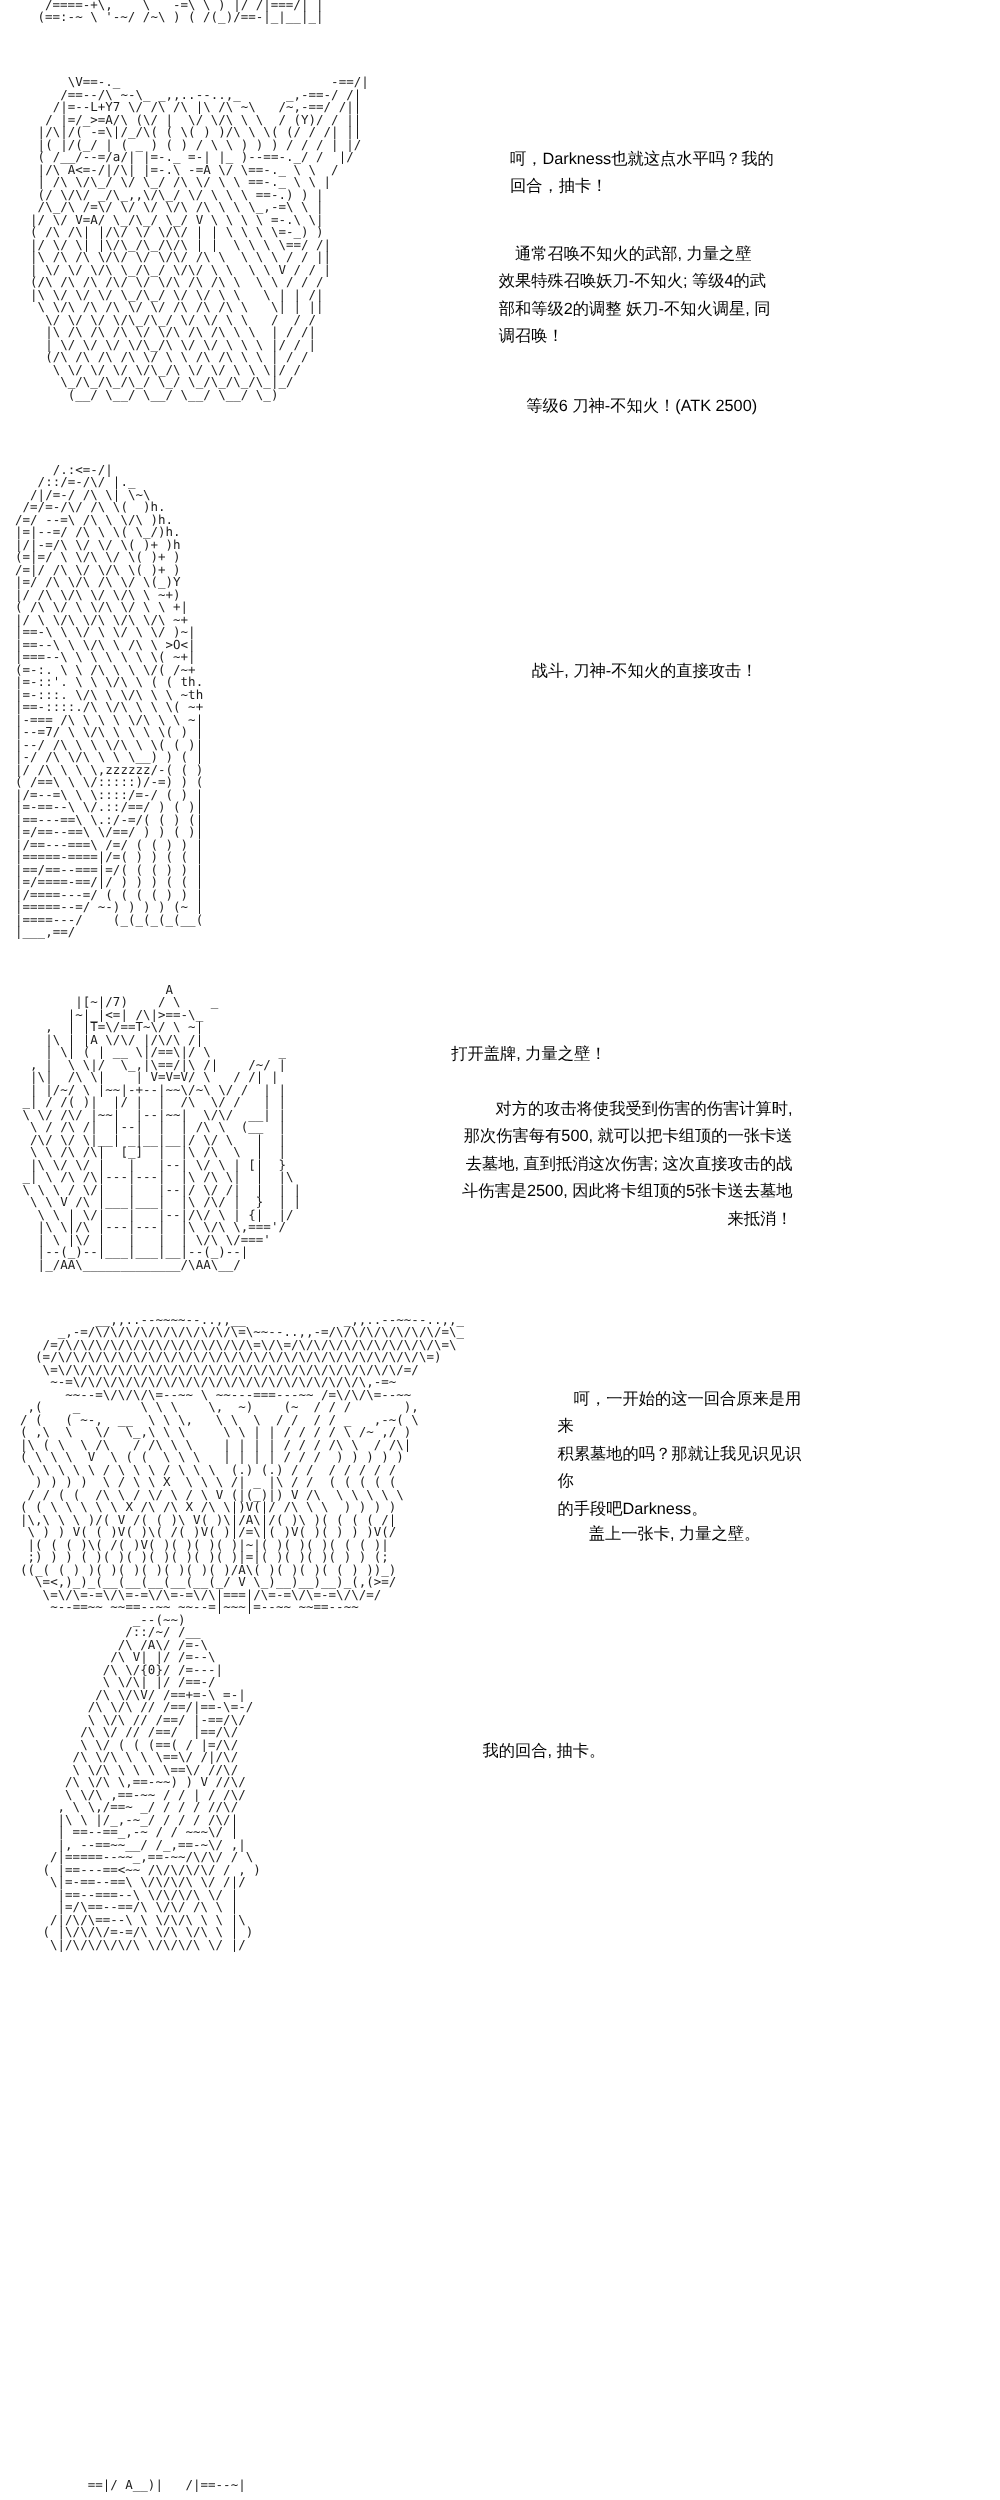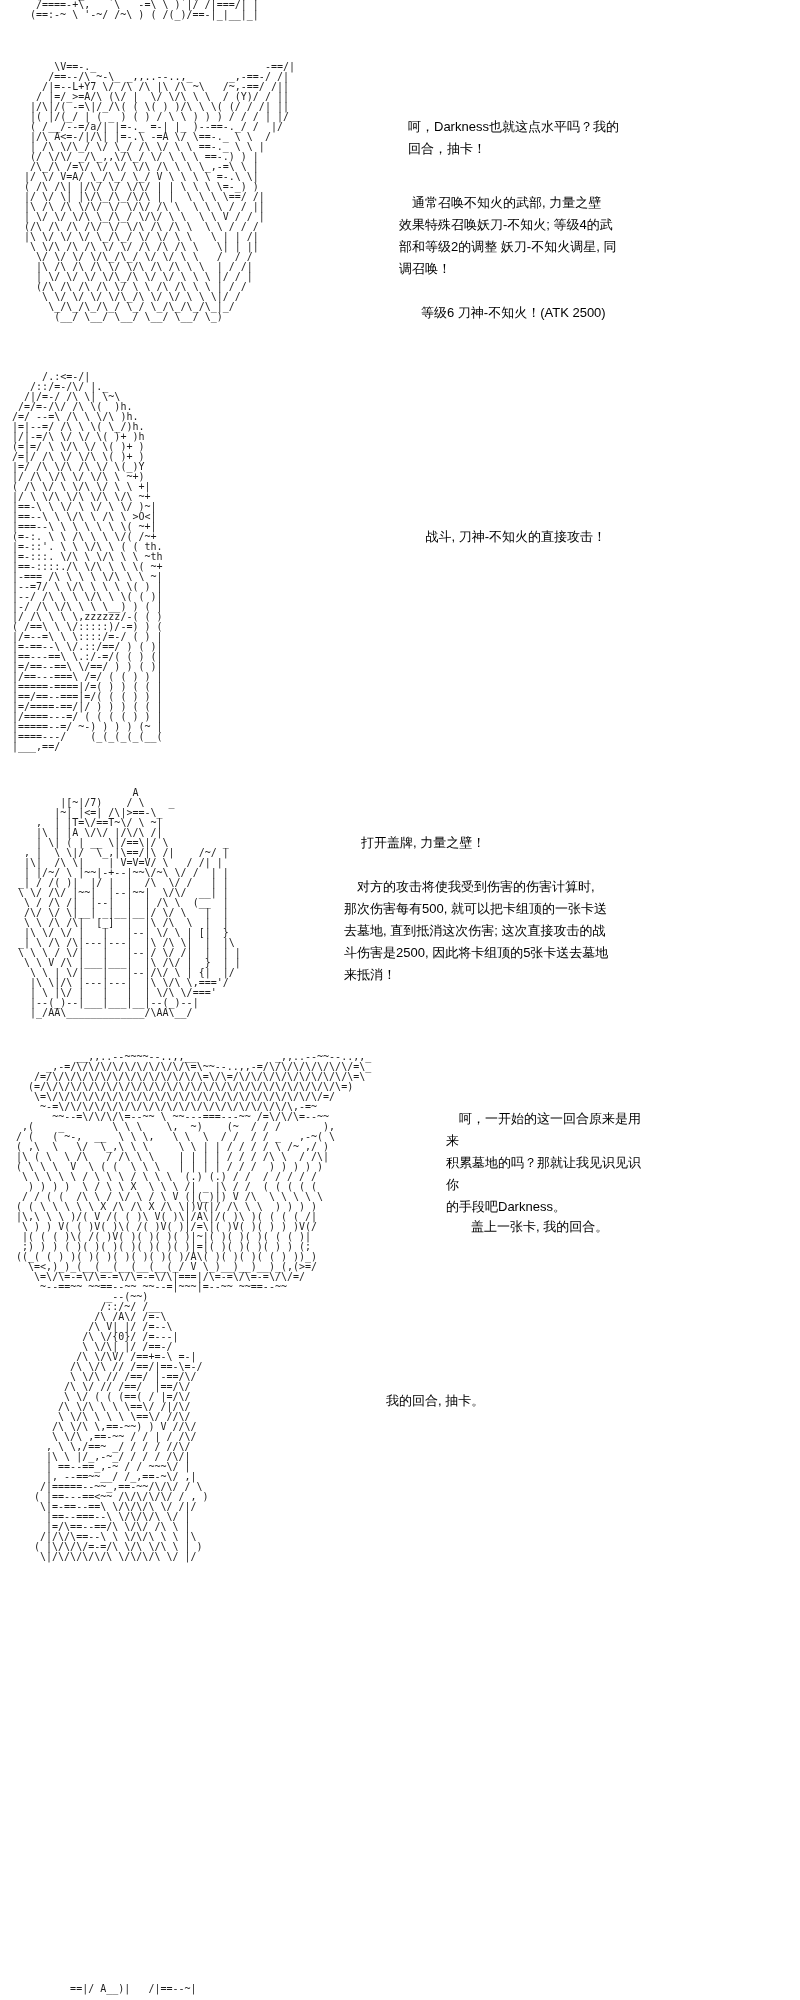--- a/index.html
+++ b/index.html
@@ -18,24 +18,24 @@
   }
   .aa-a{left:30px;top:-10px;}
   .aa-b{left:6px;top:62px;}
   .aa-c{left:6px;top:372px;}
   .aa-d{left:6px;top:788px;}
   .aa-e{left:10px;top:1030px;margin-top:22px;}
   .aa-f{left:34px;top:1292px;}
   .aa-g{left:34px;top:1984px;}
   .dlg-1{left:392px;top:100px;width:230px;}
   .dlg-2{left:383px;top:176px;width:240px;}
-  .dlg-2b{left:405px;top:286px;width:220px;}
+  .dlg-2b{left:405px;top:298px;width:220px;}
   .dlg-3{left:330px;top:510px;width:260px;text-align:right;}
   .dlg-4{left:345px;top:816px;width:220px;}
-  .dlg-5{left:328px;top:860px;width:290px;}
+  .dlg-5{left:328px;top:860px;width:290px;text-align:right;}
   .dlg-6{left:430px;top:1092px;width:200px;}
   .dlg-7{left:455px;top:1200px;width:200px;}
   .dlg-8{left:370px;top:1374px;width:160px;}
 </style>
 </head>
 <body>
 
 <div class="page">
 
   <pre class="aa aa-a"> |=-(--\_,-~7|    ~~-\ \,| | /|  ==|;|
@@ -166,21 +166,21 @@
   \ ) ) V( ( )V( )\( /( )V( )|/=\|( )V( )( ) ) )V(/
   |( ( ( )\( /( )V( )( )( )( )|~|( )( )( )( ( ( )|
   ;) ) ) ( )( )( )( )( )( )( )|=|( )( )( )( ) ) (;
  ((_( ( ) )( )( )( )( )( )( )/A\( )( )( )( ( ) ))_)
    \=&lt;,)_)_(__(__(__(__(__(_/ V \_)__)__)__)_(,(&gt;=/
     \=\/\=-=\/\=-=\/\=-=\/\|===|/\=-=\/\=-=\/\/=/
      ~--==~~ ~~==--~~ ~~--=|~~~|=--~~ ~~==--~~</pre>
   <p class="dlg dlg-6">　呵，一开始的这一回合原来是用来
 积累墓地的吗？那就让我见识见识你
 的手段吧Darkness。</p>
-  <p class="dlg dlg-7">盖上一张卡, 我的回合。</p>
+  <p class="dlg dlg-7">盖上一张卡, 力量之壁。</p>
 
   <pre class="aa aa-f">            _--(~~)
            /::/~/ /__
           /\ /A\/ /=-\
          /\ V| |/ /=--\
         /\ \/{0}/ /=---|
         \ \/\| |/ /==-/
        /\ \/\V/ /==+=-\ =-|
       /\ \/\ // /==/|==-\=-/
       \ \/\ // /==/ |-==/\/

